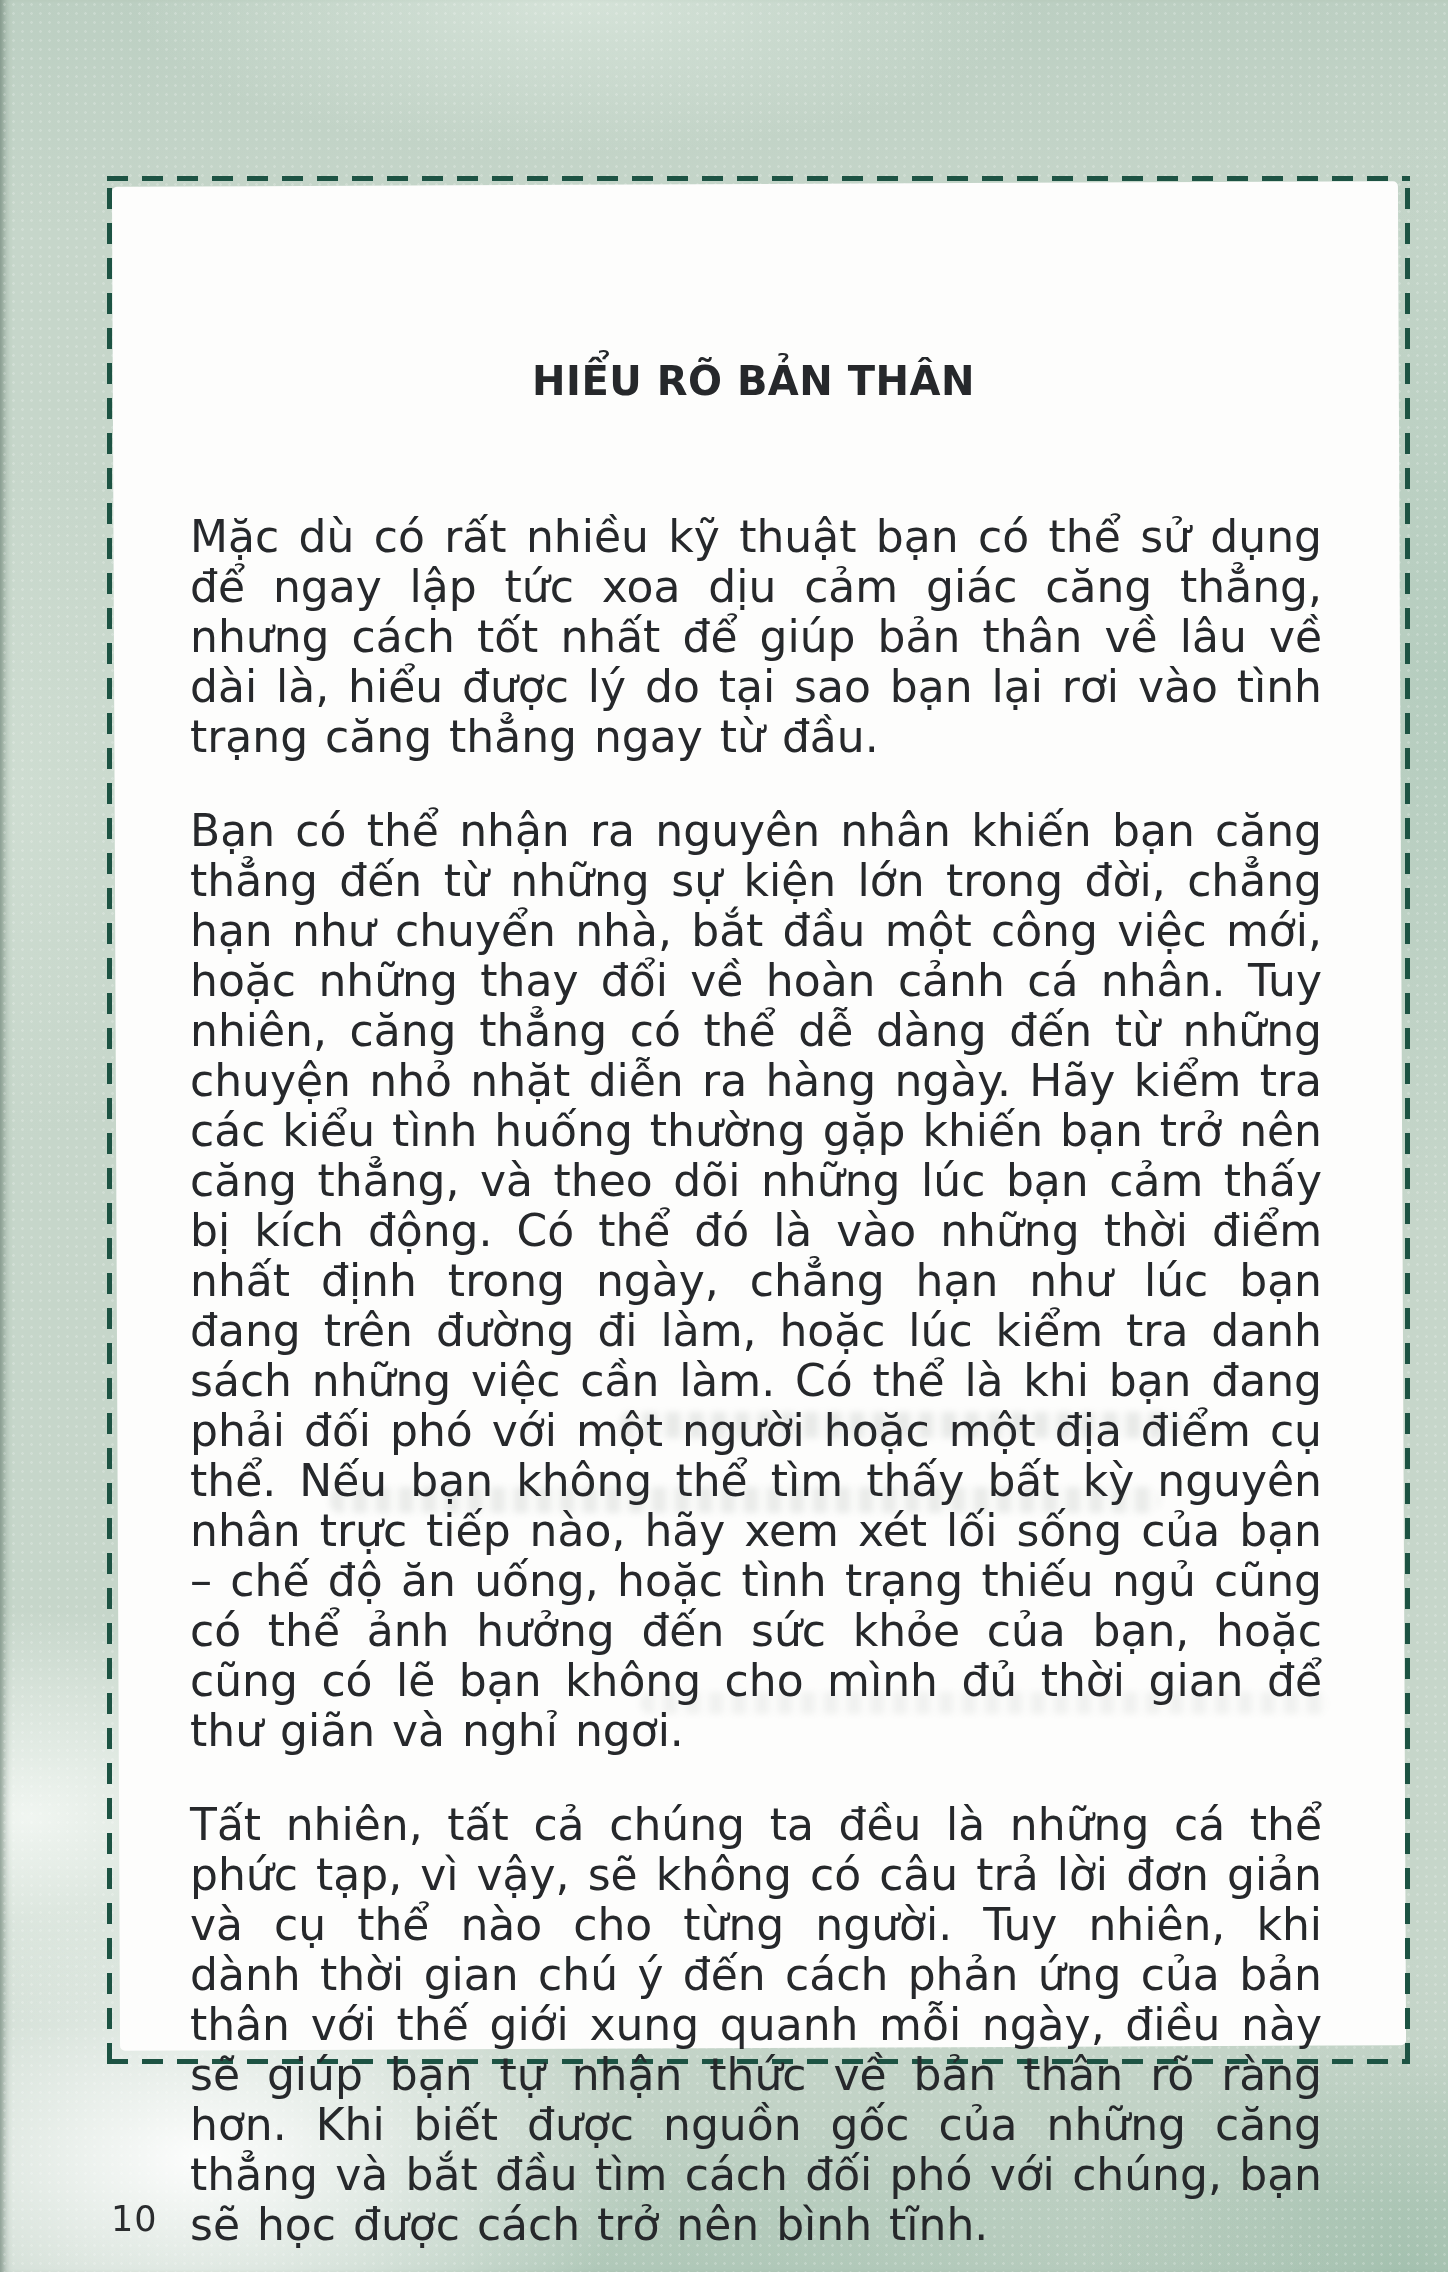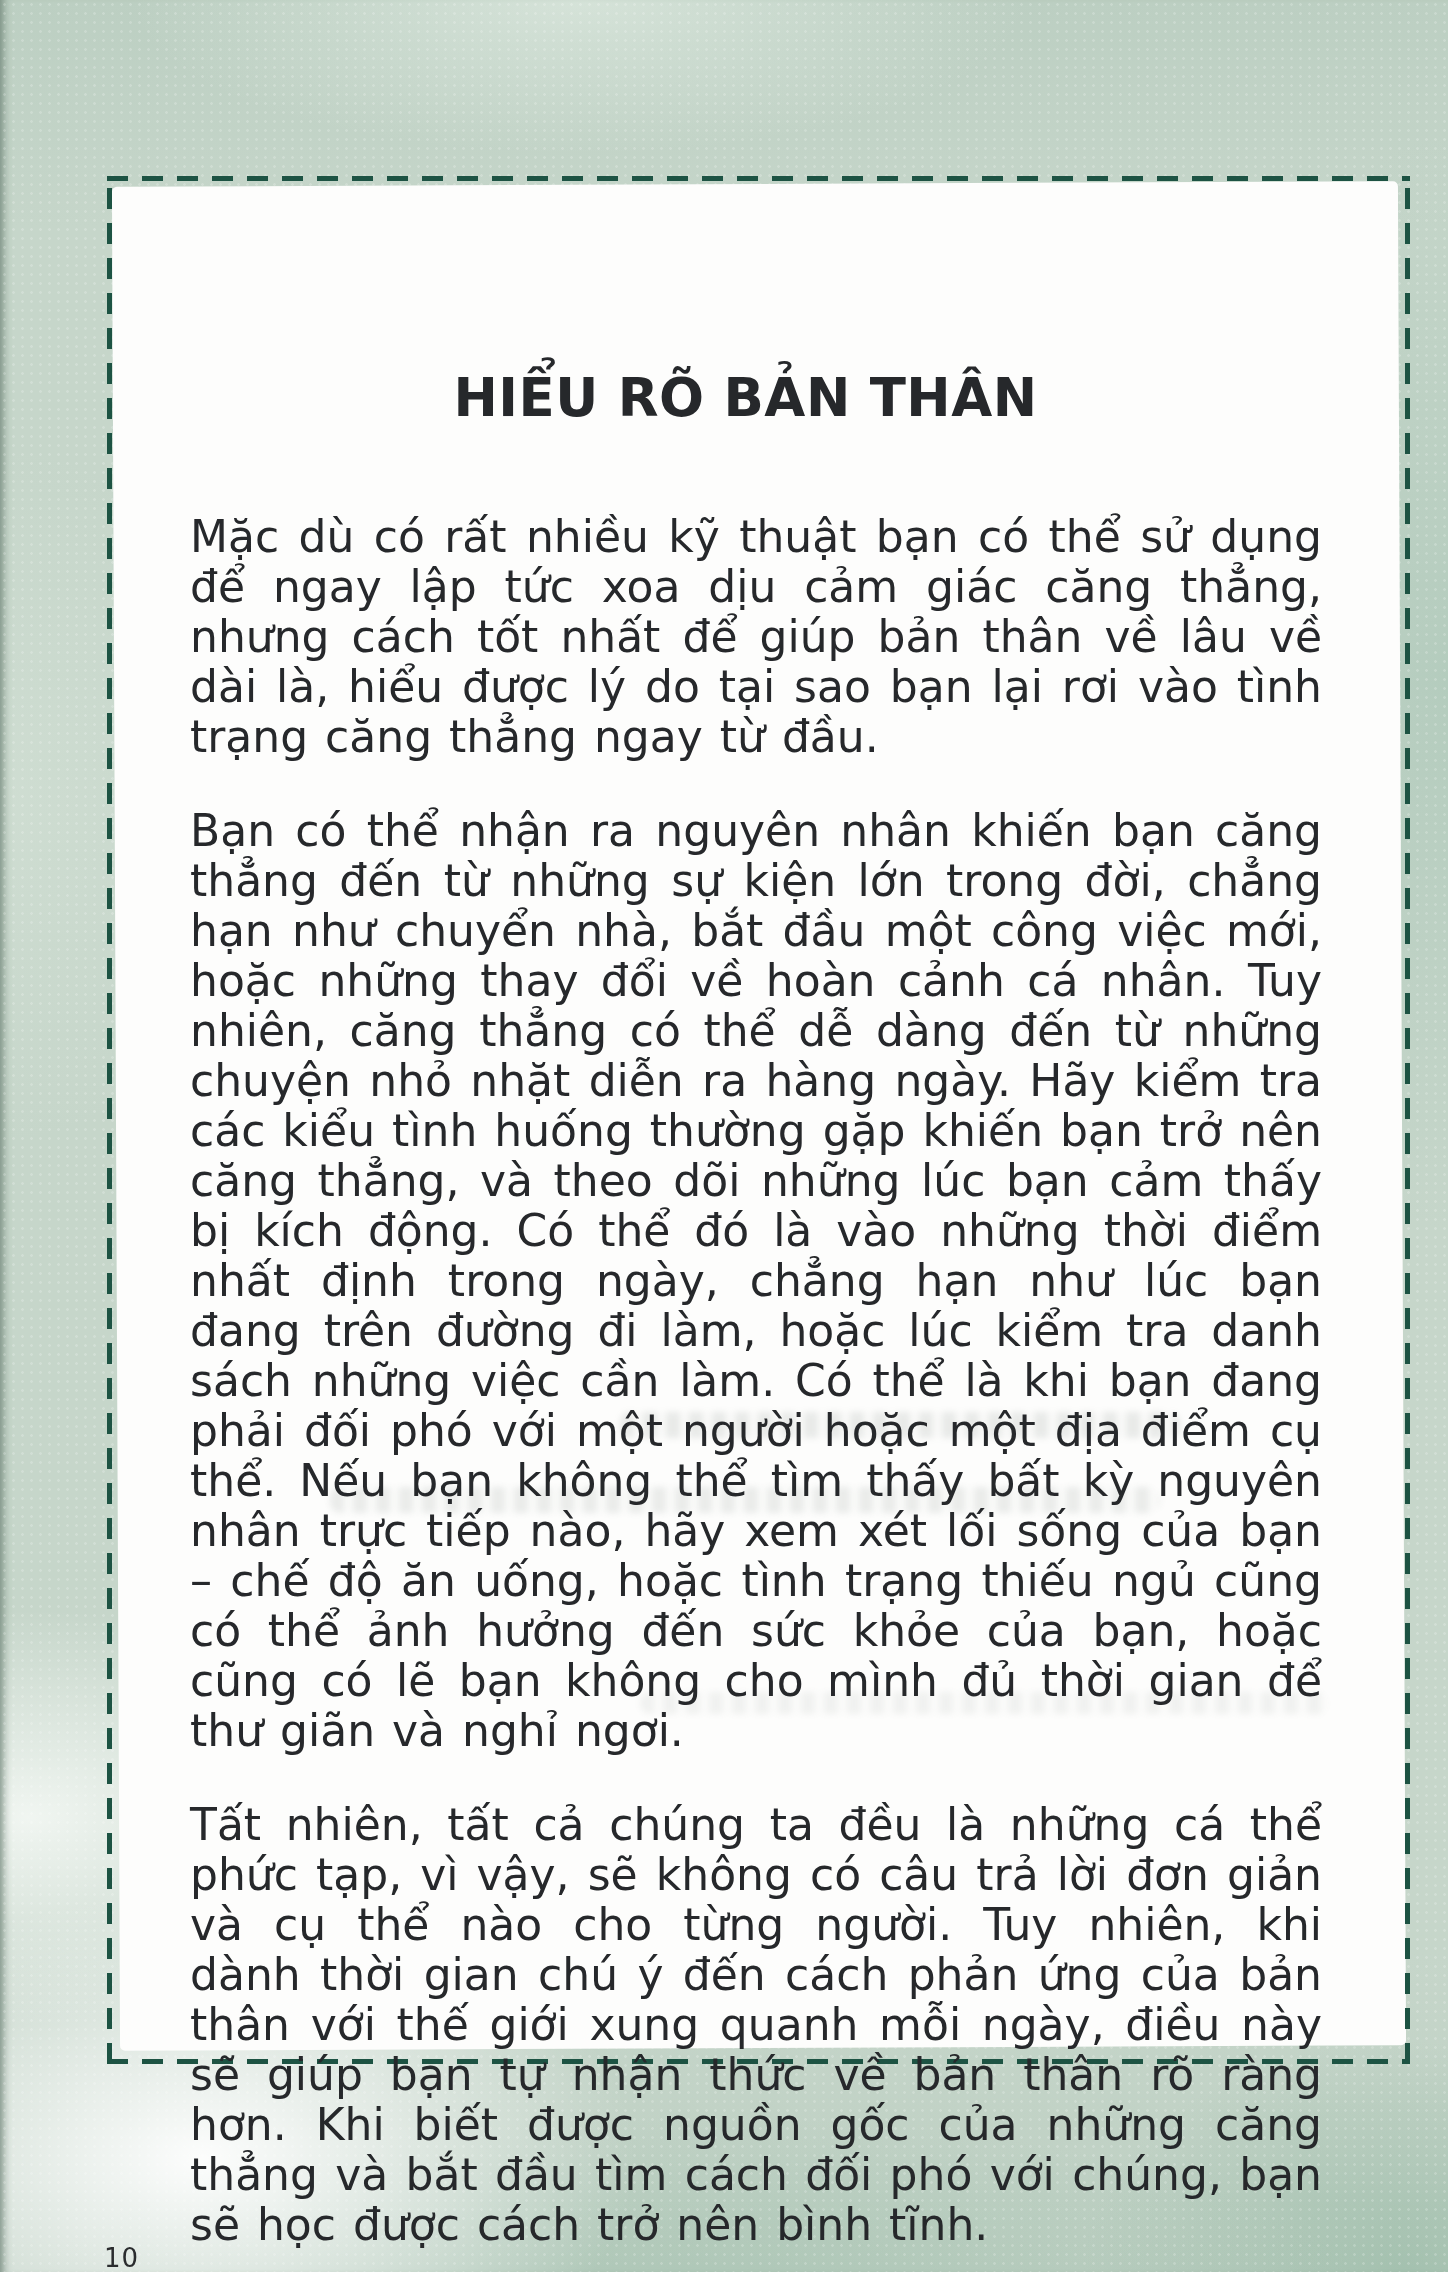--- a/index.html
+++ b/index.html
@@ -64,47 +64,46 @@
     background-size:100% 5px, 100% 5px, 5px 100%, 5px 100%;
     background-position:0 0, 0 100%, 0 0, 100% 0;
     background-repeat:no-repeat;
     pointer-events:none;
   }
 
   .content { position:absolute; z-index:4; inset:0; }
 
   .page-title {
     position:absolute;
-    left:103px; top:331px; width:1285px;
+    left:111px; top:331px; width:1285px;
     text-align:center;
-    font-size:53px; font-weight:600;
+    font-size:40px; font-weight:600;
     letter-spacing:0.5px;
     color:#26282b;
   }
 
   .body-text {
     position:absolute;
     left:190px; top:512px; width:1132px;
   }
   .body-text p {
     margin:0 0 44px 0;
     font-size:44px;
     line-height:50px;
     word-spacing:3px;
     text-align:justify;
     color:#26282b;
   }
 
   .page-number {
     position:absolute;
-    left:104px; top:2199px;
-    font-size:26px;
+    left:111px; top:2199px;
+    font-size:35px;
     color:#2a2c2e;
     letter-spacing:1px;
-    margin-top:44px;
   }
 </style>
 </head>
 <body>
 
 <div class="canvas" style="--dash:#1d5343;">
   <div class="texture"></div>
 
   <div class="paper"></div>
 

